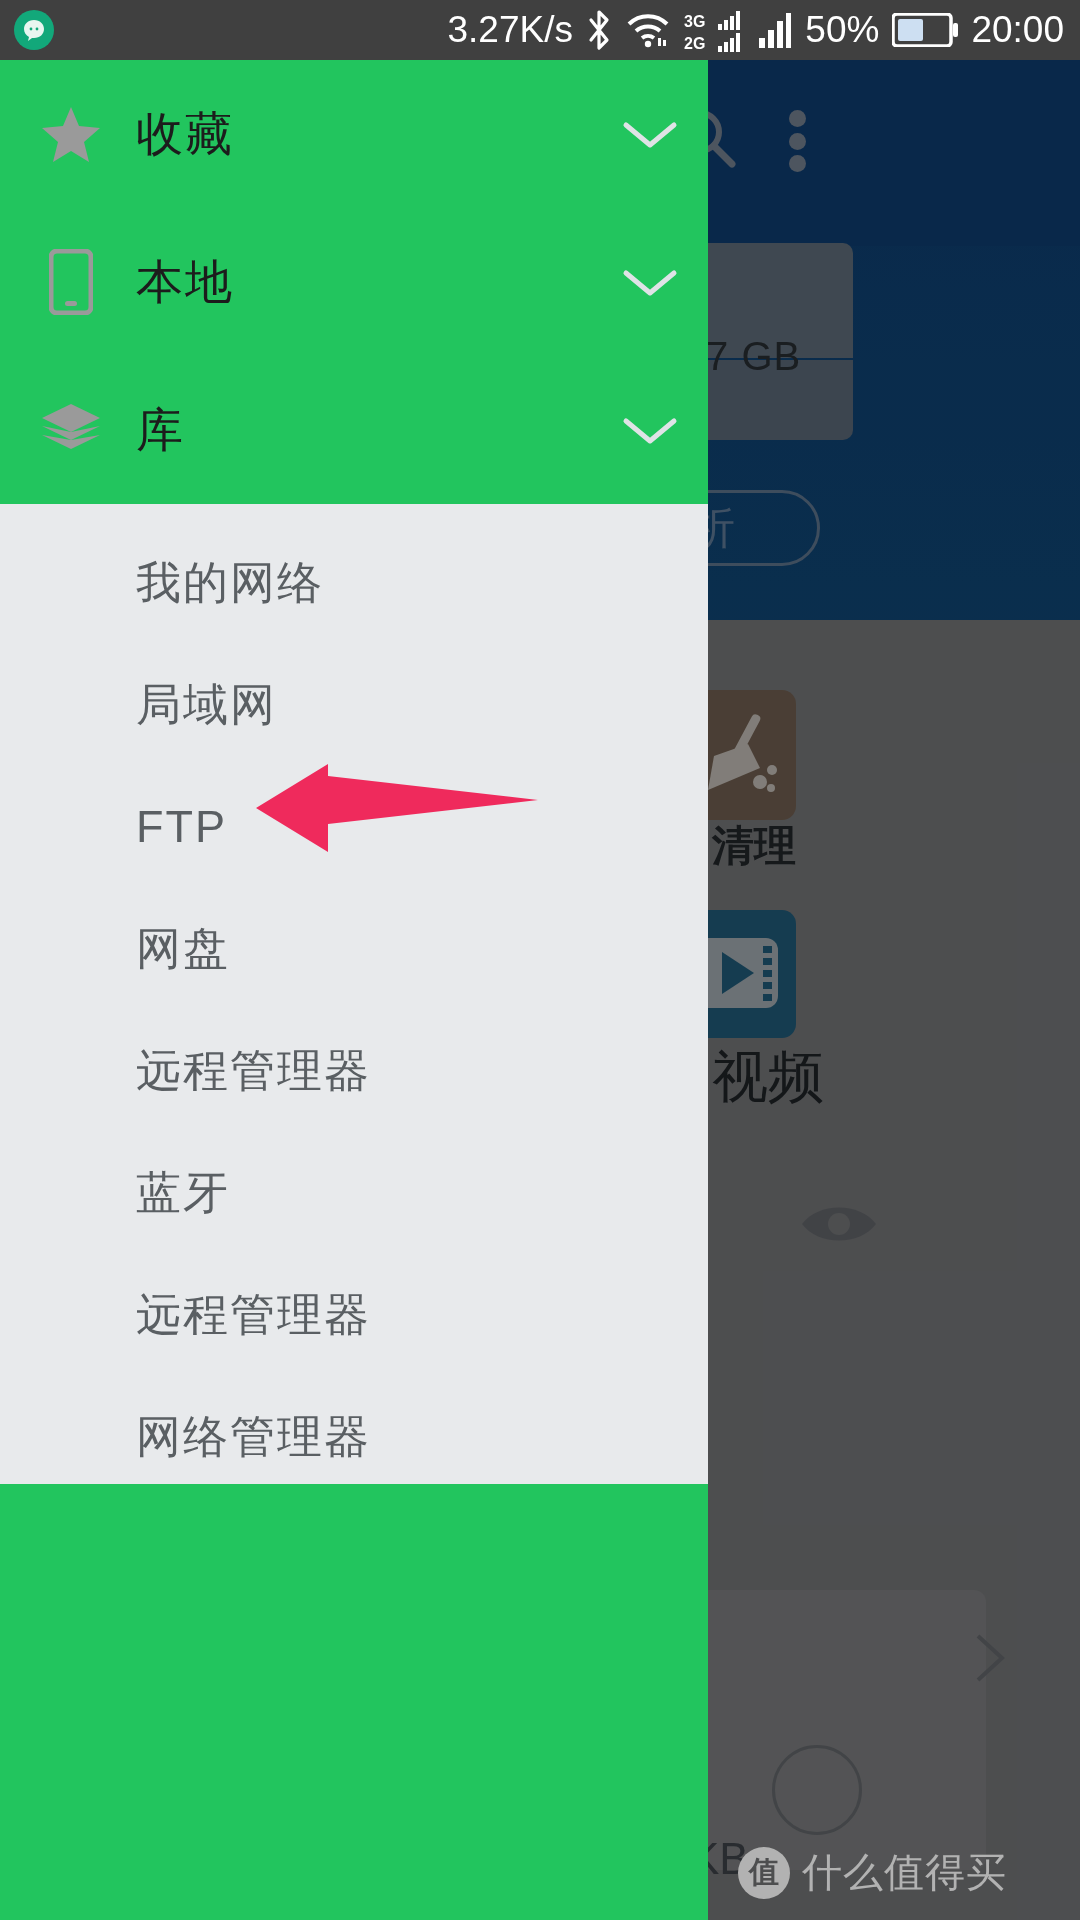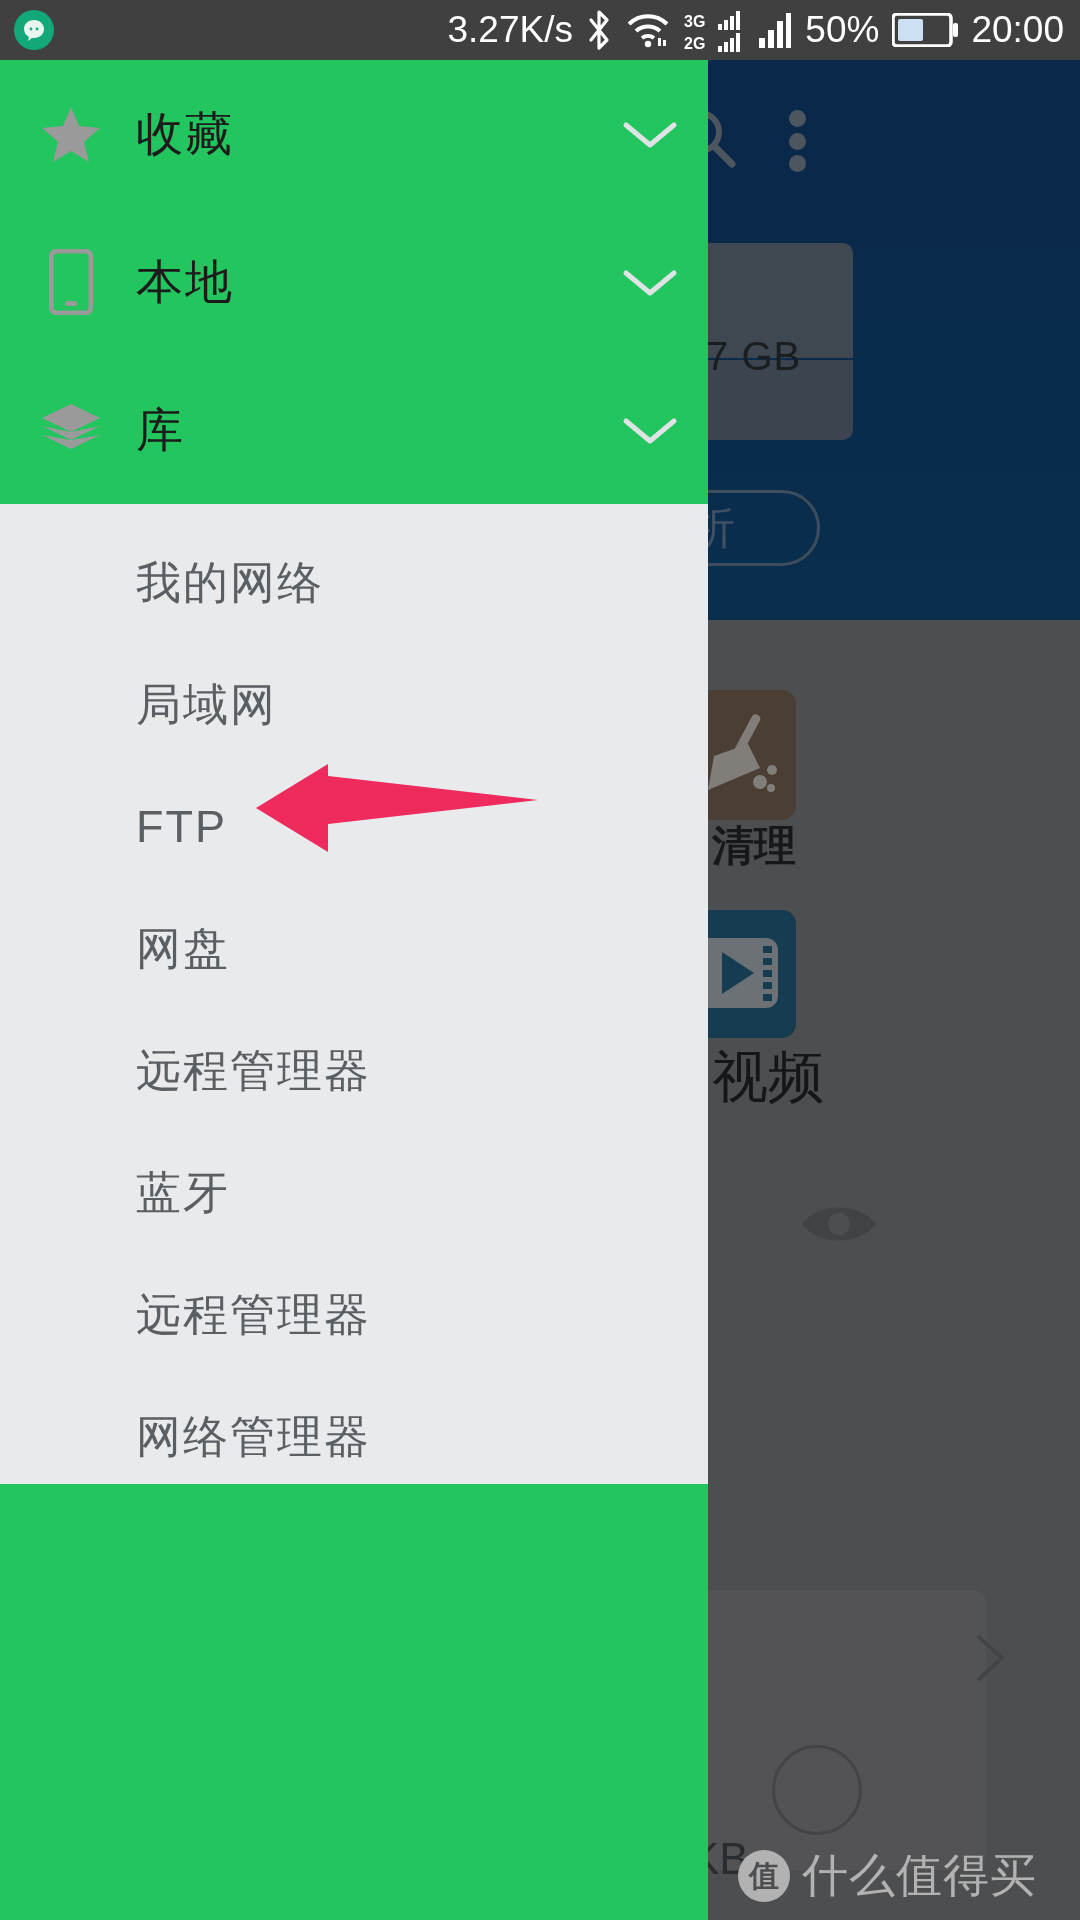--- a/index.html
+++ b/index.html
@@ -92,21 +92,21 @@
   
   #watermark{
     position:absolute; left:738px; top:1845px;
     display:flex; align-items:center; gap:12px;
   }
   #wm-logo{
     width:52px; height:52px; border-radius:50%; background:#ffffff;
     display:flex; align-items:center; justify-content:center;
     font-size:30px; color:#6f7072; font-weight:bold;
   }
-  #wm-text{ font-size:46px; color:#ffffff; letter-spacing:1px; white-space:nowrap; }
+  #wm-text{ font-size:40px; color:#ffffff; letter-spacing:1px; white-space:nowrap; }
 
   
   #statusbar{
     position:absolute; left:0; top:0; width:1080px; height:60px;
     background:#404040; display:flex; align-items:center;
   }
   #sb-app-icon{
     position:absolute; left:14px; top:10px; width:40px; height:40px;
     border-radius:50%; background:#12a87a;
     display:flex; align-items:center; justify-content:center;

